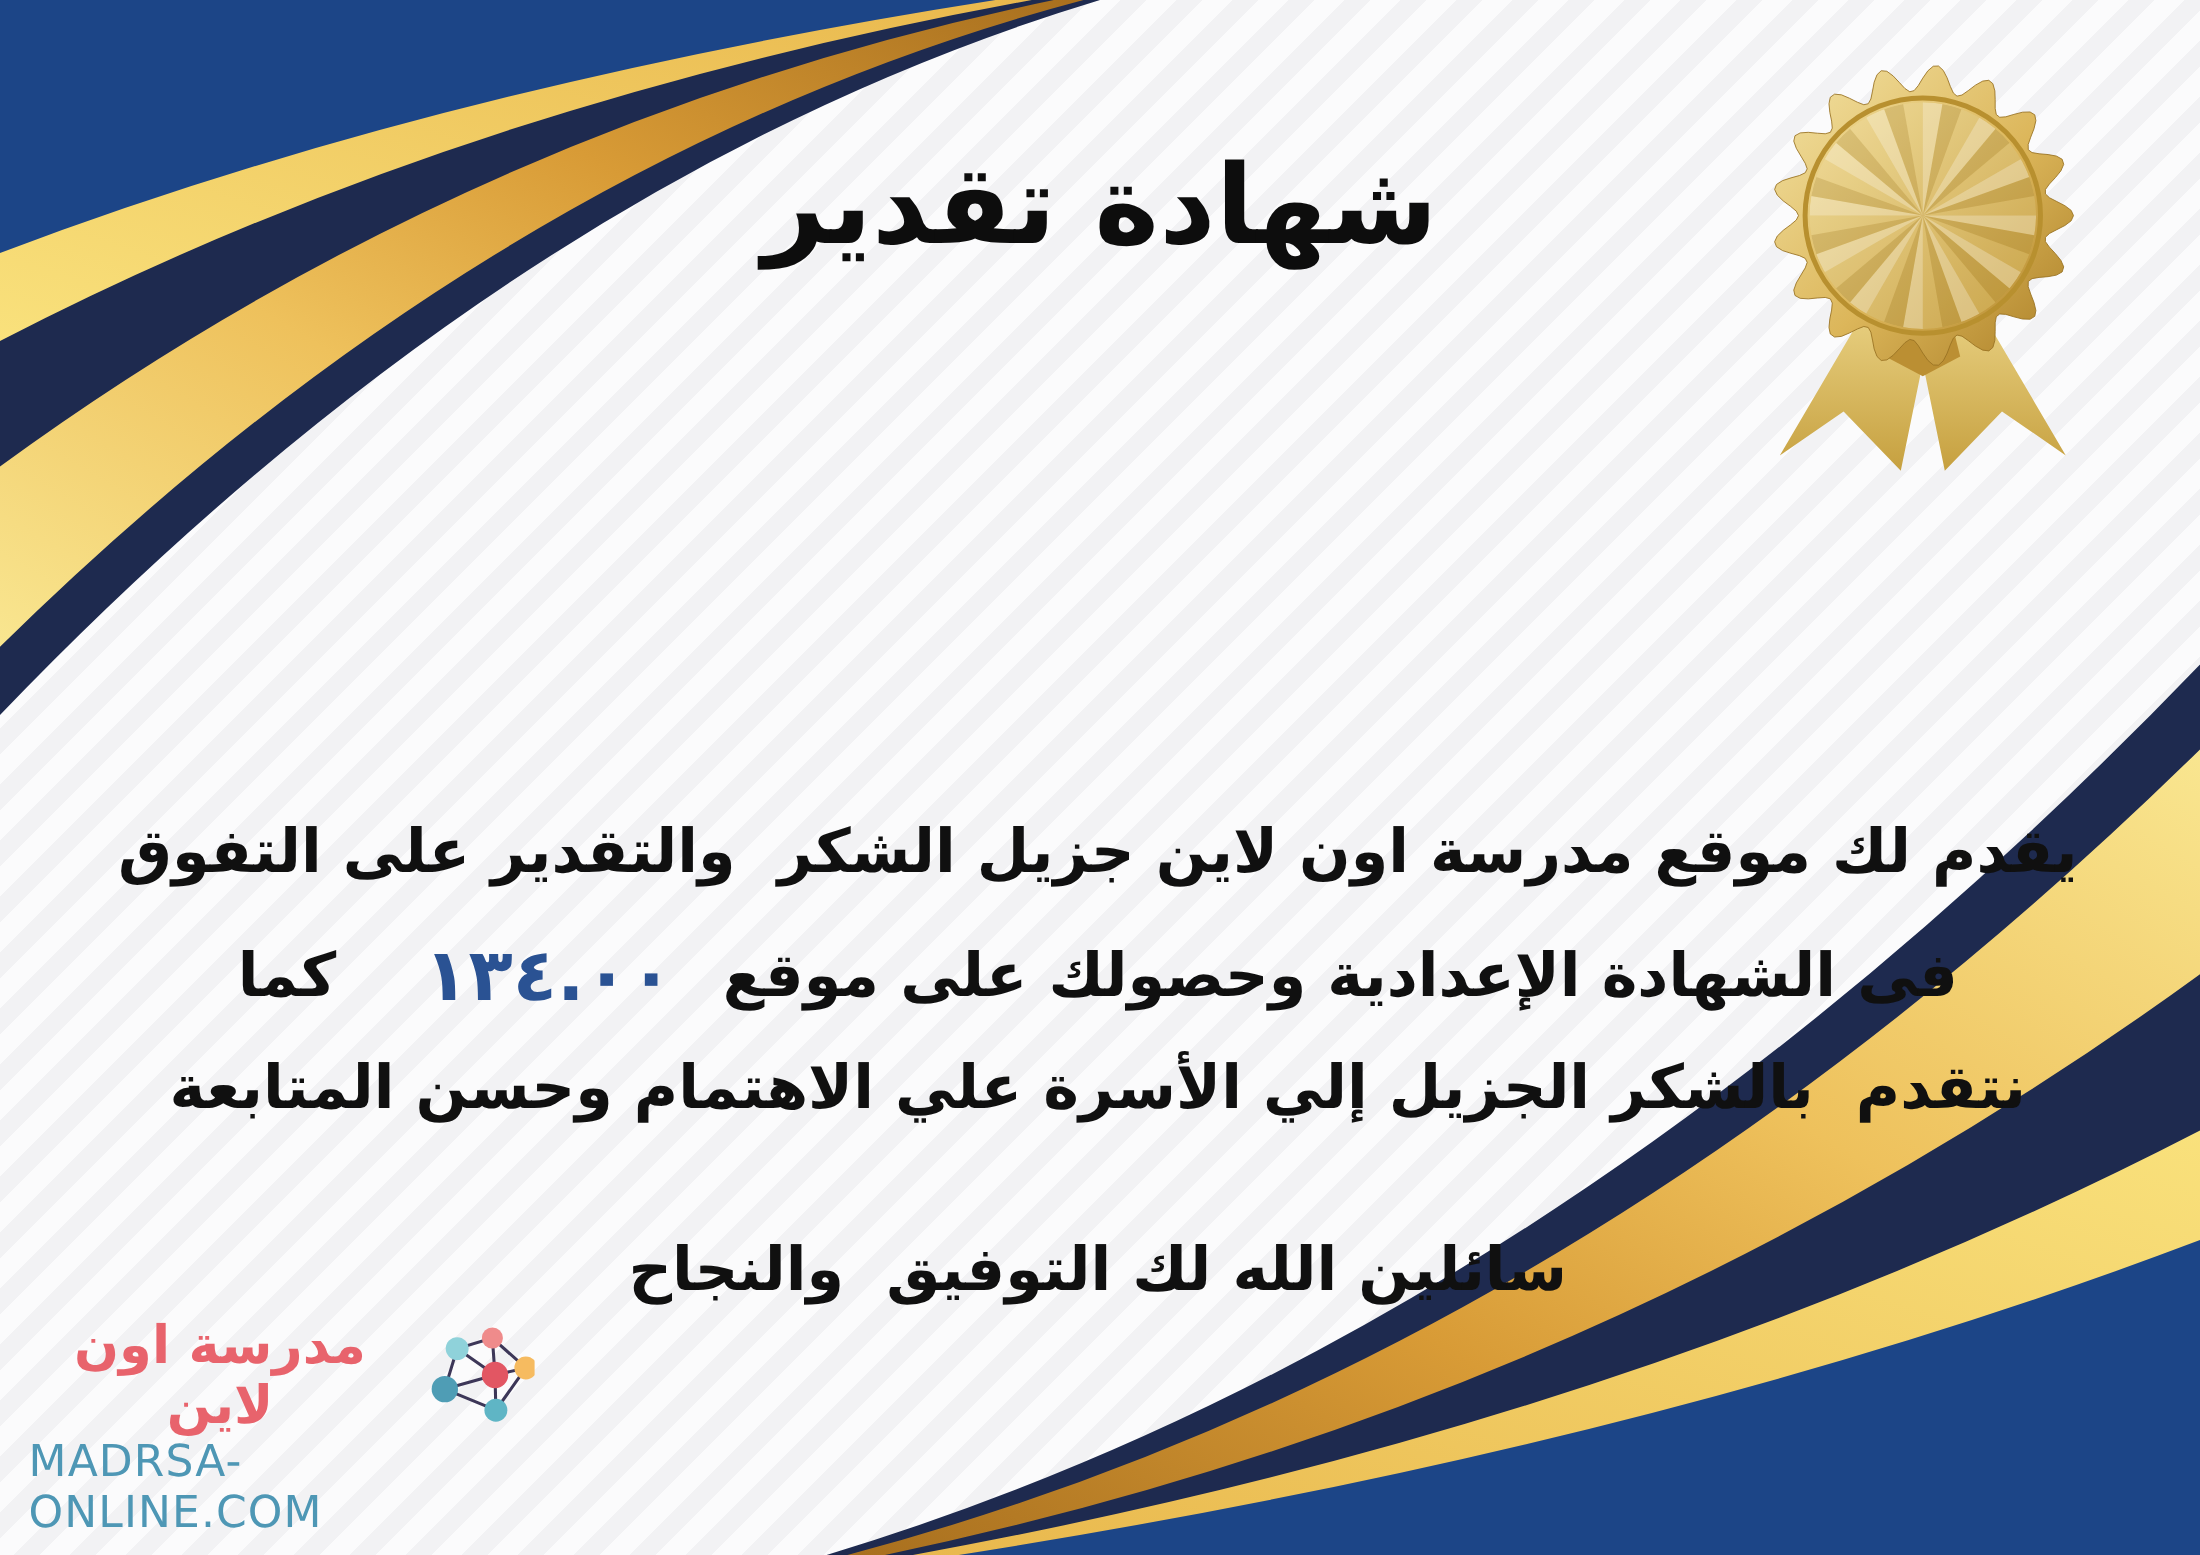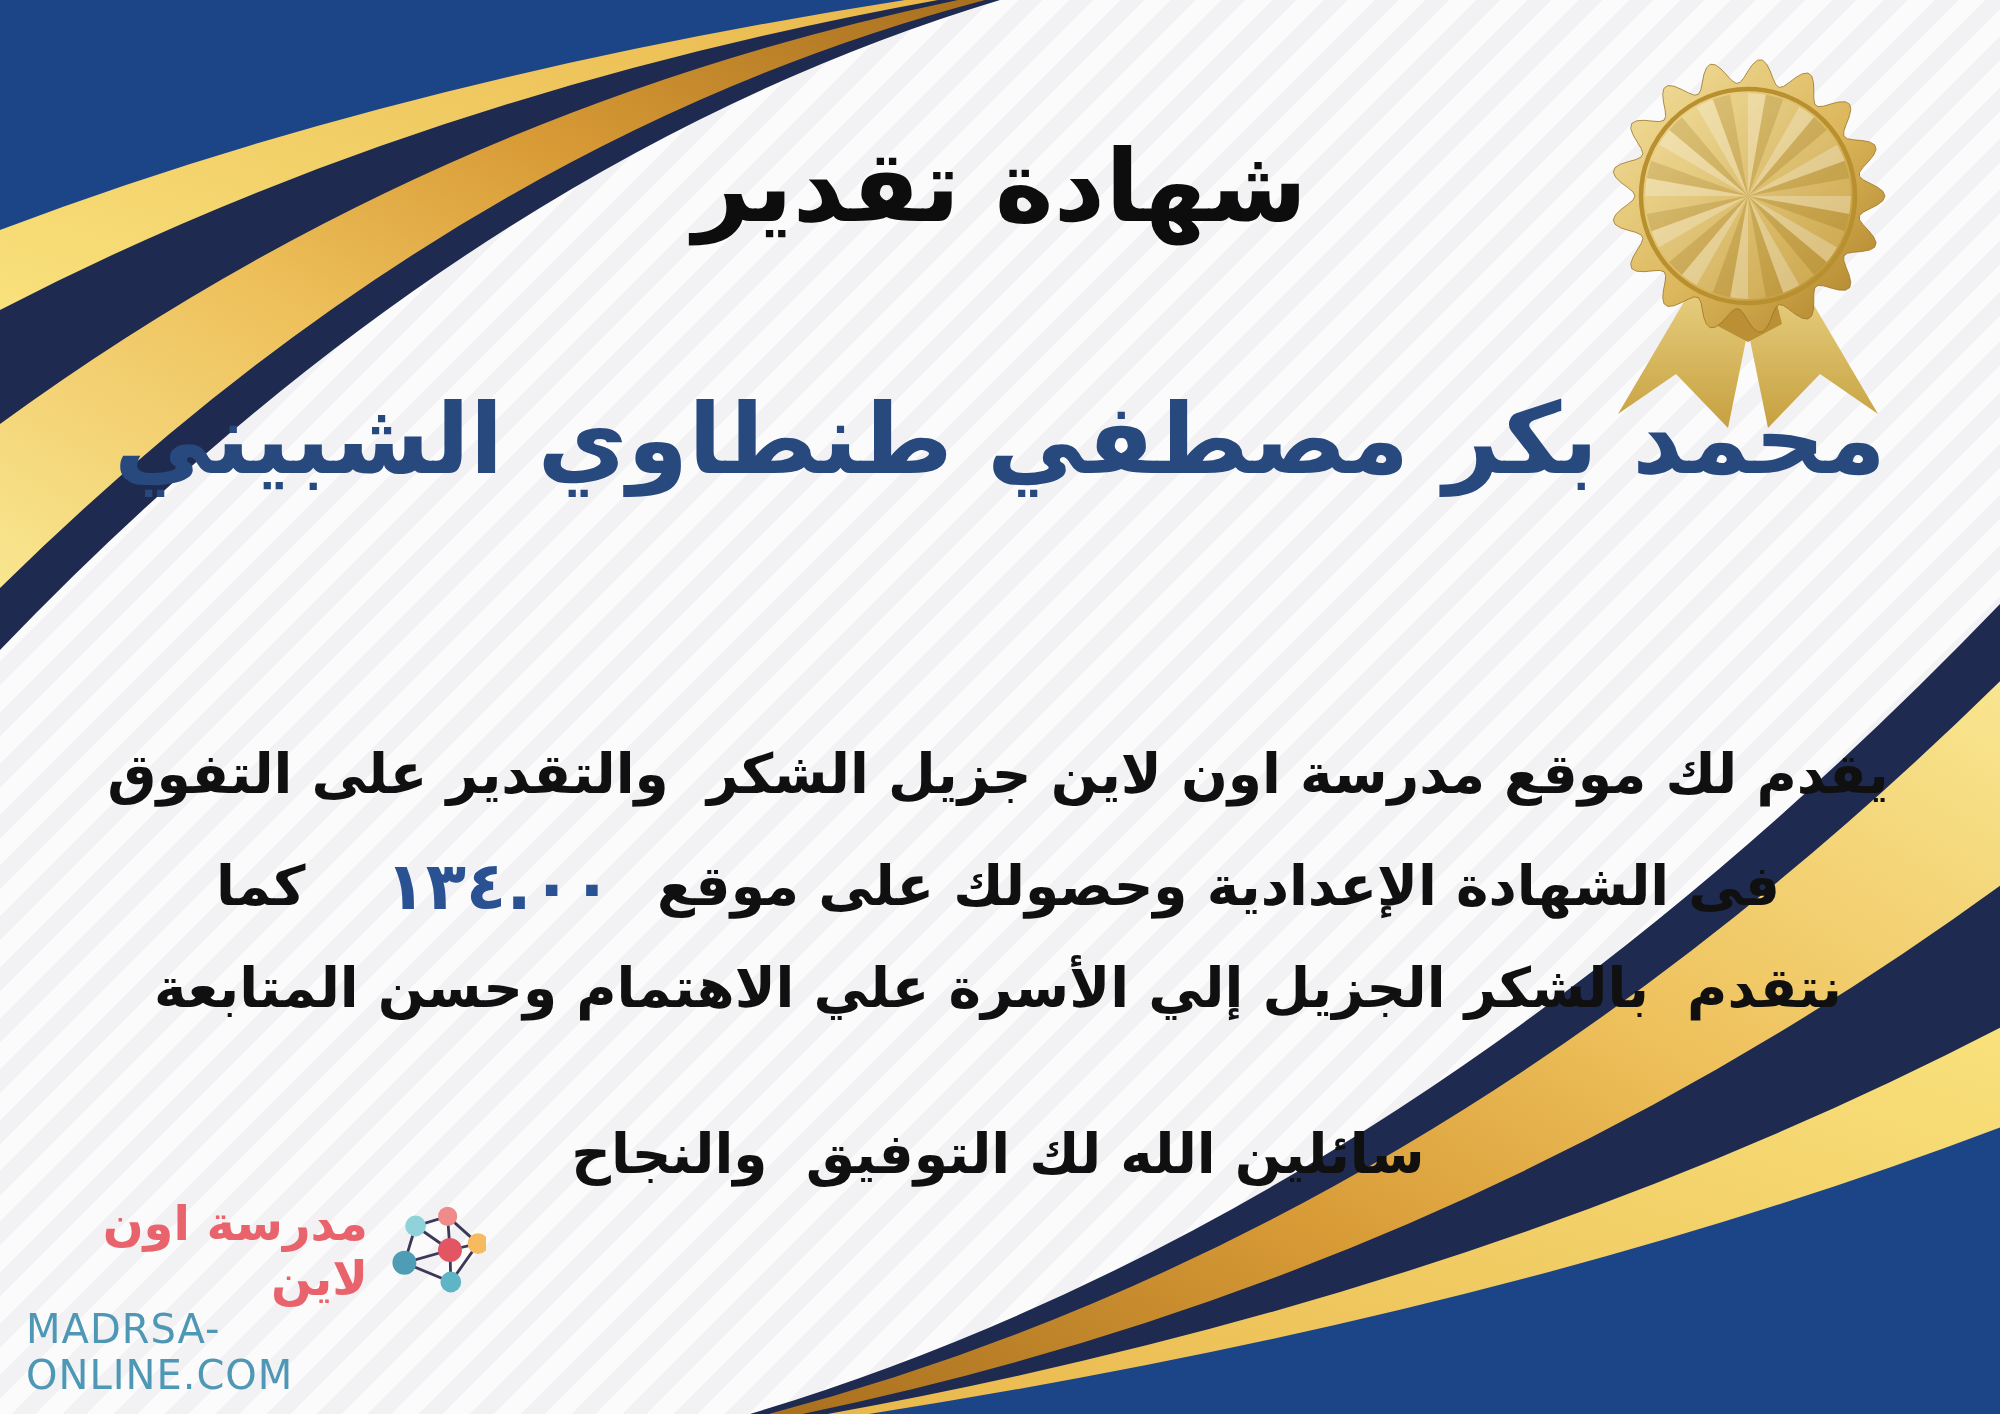--- a/index.html
+++ b/index.html
@@ -34,21 +34,21 @@
   .line2 { top:848px; }
   .line3 { top:956px; }
   .closing { top:1122px; }
   .score {
     font-size:66px; font-weight:bold; color:#2a5293;
     margin:0 45px 0 80px; vertical-align:-4px;
   }
 
   .logo { position:absolute; left:26px; bottom:16px; width:460px; }
   .logo-arabic {
-    direction:rtl; text-align:right; padding-left:6px; padding-right:118px;
+    direction:rtl; text-align:center; padding-left:6px; padding-right:118px;
     font-size:48px; font-weight:bold; color:#e8636c; line-height:1.15;
   }
   .logo-domain {
     font-size:40px; font-weight:normal; color:#4e97b5;
     letter-spacing:1px; margin-top:0;
   }
   .logo-icon { position:absolute; right:0; top:2px; width:112px; height:112px; }
 </style>
 </head>
 <body>
@@ -140,21 +140,20 @@
         <path d="M0,0 L66.2,-78.9 A103,103 0 0 1 78.9,-66.2 Z" fill="rgba(125,85,15,0.16)"></path>
         <path d="M0,0 L78.9,-66.2 A103,103 0 0 1 89.2,-51.5 Z" fill="rgba(255,255,255,0.06)"></path>
         <path d="M0,0 L89.2,-51.5 A103,103 0 0 1 96.8,-35.2 Z" fill="rgba(255,255,255,0.30)"></path>
         <path d="M0,0 L96.8,-35.2 A103,103 0 0 1 101.4,-17.9 Z" fill="rgba(125,85,15,0.16)"></path>
         <path d="M0,0 L101.4,-17.9 A103,103 0 0 1 103.0,-0.0 Z" fill="rgba(255,255,255,0.06)"></path>
       </g>
   </svg>
 
   <div class="title">شهادة تقدير</div>
 
-  <div class="student-name">محمد بكر مصطفي طنطاوي الشبيني</div>
 
   <div class="bodyline line1">يقدم لك موقع مدرسة اون لاين جزيل الشكر  والتقدير على التفوق</div>
 
   <div class="bodyline line2"><span>فى الشهادة الإعدادية وحصولك على موقع</span><span class="score">١٣٤.٠٠</span><span>كما</span></div>
 
   <div class="bodyline closing">سائلين الله لك التوفيق  والنجاح</div>
 
   <div class="bodyline line3">نتقدم  بالشكر الجزيل إلي الأسرة علي الاهتمام وحسن المتابعة</div>
 
   <div class="logo">

